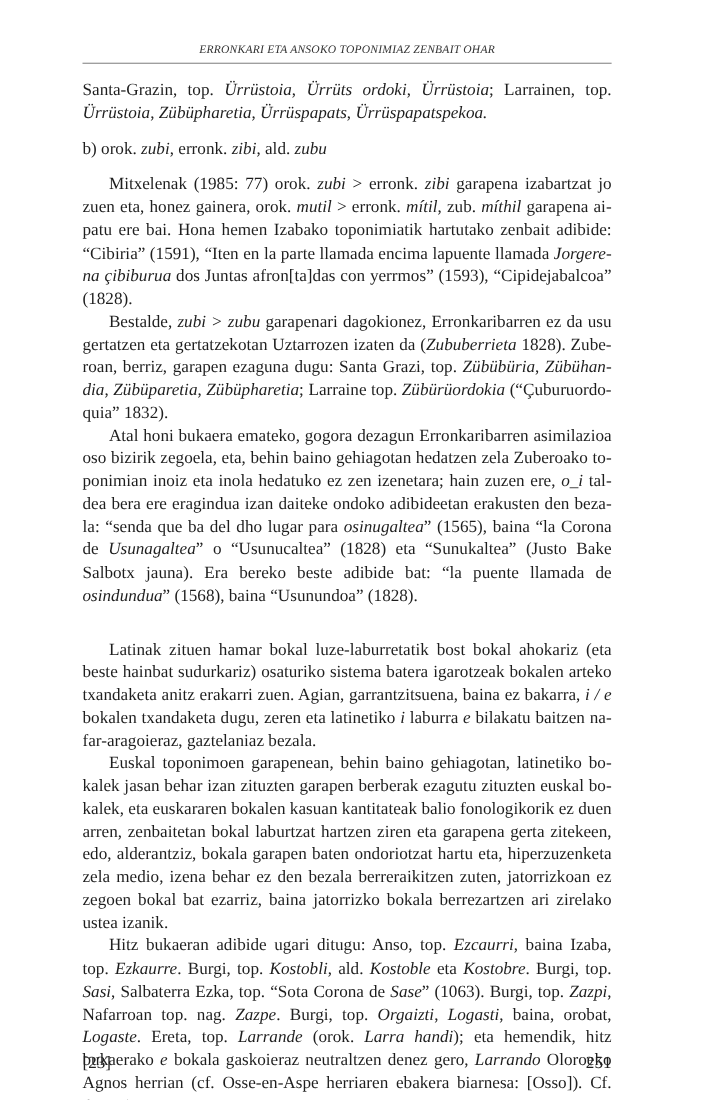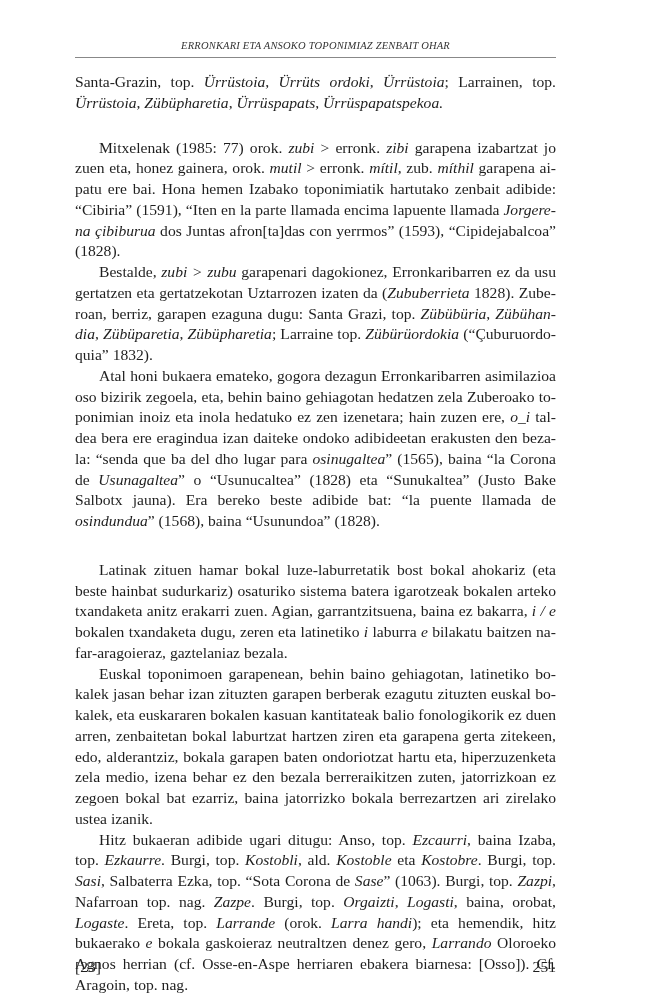--- a/index.html
+++ b/index.html
@@ -24,20 +24,21 @@
 </head>
 <body>
 
 <div class="page">
   <div class="running-head">ERRONKARI ETA ANSOKO TOPONIMIAZ ZENBAIT OHAR</div>
   <div class="rule"></div>
 
   <div class="body">
     <p><span>Santa-Grazin, top. </span><i>Ürrüstoia</i><span>, </span><i>Ürrüts ordoki</i><span>, </span><i>Ürrüstoia</i><span>; Larrainen, top. </span><i>Ürrüstoia</i><span>, </span><i>Zübüpharetia</i><span>, </span><i>Ürrüspapats</i><span>, </span><i>Ürrüspapatspekoa.</i></p>
     <div class="gap"></div>
+    <p><span>b) orok. </span><i>zubi</i><span>, erronk. </span><i>zibi</i><span>, ald. </span><i>zubu</i></p>
     <div class="gap"></div>
     <p class="indent"><span>Mitxelenak (1985: 77) orok. </span><i>zubi</i><span> &gt; erronk. </span><i>zibi</i><span> garapena izabartzat jo zuen eta, honez gainera, orok. </span><i>mutil</i><span> &gt; erronk. </span><i>mítil</i><span>, zub. </span><i>míthil</i><span> garapena ai­patu ere bai. Hona hemen Izabako toponimiatik hartutako zenbait adibide: “Cibiria” (1591), “Iten en la parte llamada encima lapuente llamada </span><i>Jorgere­na çibiburua</i><span> dos Juntas afron[ta]das con yerrmos” (1593), “Cipidejabalcoa” (1828).</span></p>
     <p class="indent"><span>Bestalde, </span><i>zubi &gt; zubu</i><span> garapenari dagokionez, Erronkaribarren ez da usu gertatzen eta gertatzekotan Uztarrozen izaten da (</span><i>Zububerrieta</i><span> 1828). Zube­roan, berriz, garapen ezaguna dugu: Santa Grazi, top. </span><i>Zübübüria</i><span>, </span><i>Zübühan­dia</i><span>, </span><i>Zübüparetia</i><span>, </span><i>Zübüpharetia</i><span>; Larraine top. </span><i>Zübürüordokia</i><span> (“Çuburuordo­quia” 1832).</span></p>
     <p class="indent"><span>Atal honi bukaera emateko, gogora dezagun Erronkaribarren asimilazioa oso bizirik zegoela, eta, behin baino gehiagotan hedatzen zela Zuberoako to­ponimian inoiz eta inola hedatuko ez zen izenetara; hain zuzen ere, </span><i>o_i</i><span> tal­dea bera ere eragindua izan daiteke ondoko adibideetan erakusten den beza­la: “senda que ba del dho lugar para </span><i>osinugaltea</i><span>” (1565), baina “la Corona de </span><i>Usunagaltea</i><span>” o “Usunucaltea” (1828) eta “Sunukaltea” (Justo Bake Salbotx jauna). Era bereko beste adibide bat: “la puente llamada de </span><i>osindundua</i><span>” (1568), baina “Usunundoa” (1828).</span></p>
     <div class="gap2"></div>
     <div class="gap"></div>
     <p class="indent"><span>Latinak zituen hamar bokal luze-laburretatik bost bokal ahokariz (eta beste hainbat sudurkariz) osaturiko sistema batera igarotzeak bokalen arteko txandaketa anitz erakarri zuen. Agian, garrantzitsuena, baina ez bakarra, </span><i>i / e</i><span> bokalen txandaketa dugu, zeren eta latinetiko </span><i>i</i><span> laburra </span><i>e</i><span> bilakatu baitzen na­far-aragoieraz, gaztelaniaz bezala.</span></p>
     <p class="indent"><span>Euskal toponimoen garapenean, behin baino gehiagotan, latinetiko bo­kalek jasan behar izan zituzten garapen berberak ezagutu zituzten euskal bo­kalek, eta euskararen bokalen kasuan kantitateak balio fonologikorik ez duen arren, zenbaitetan bokal laburtzat hartzen ziren eta garapena gerta zitekeen, edo, alderantziz, bokala garapen baten ondoriotzat hartu eta, hiperzuzenke­ta zela medio, izena behar ez den bezala berreraikitzen zuten, jatorrizkoan ez zegoen bokal bat ezarriz, baina jatorrizko bokala berrezartzen ari zirelako us­tea izanik.</span></p>
     <p class="indent"><span>Hitz bukaeran adibide ugari ditugu: Anso, top. </span><i>Ezcaurri</i><span>, baina Izaba, top. </span><i>Ezkaurre</i><span>. Burgi, top. </span><i>Kostobli</i><span>, ald. </span><i>Kostoble</i><span> eta </span><i>Kostobre</i><span>. Burgi, top. </span><i>Sa­si</i><span>, Salbaterra Ezka, top. “Sota Corona de </span><i>Sase</i><span>” (1063). Burgi, top. </span><i>Zazpi</i><span>, Na­farroan top. nag. </span><i>Zazpe</i><span>. Burgi, top. </span><i>Orgaizti</i><span>, </span><i>Logasti</i><span>, baina, orobat, </span><i>Logaste</i><span>. Ereta, top. </span><i>Larrande</i><span> (orok. </span><i>Larra handi</i><span>); eta hemendik, hitz bukaerako </span><i>e</i><span> bo­kala gaskoieraz neutraltzen denez gero, </span><i>Larrando</i><span> Oloroeko Agnos herrian (cf. Osse-en-Aspe herriaren ebakera biarnesa: [Osso]). Cf. Aragoin, top. nag. </span></p>
   </div>

